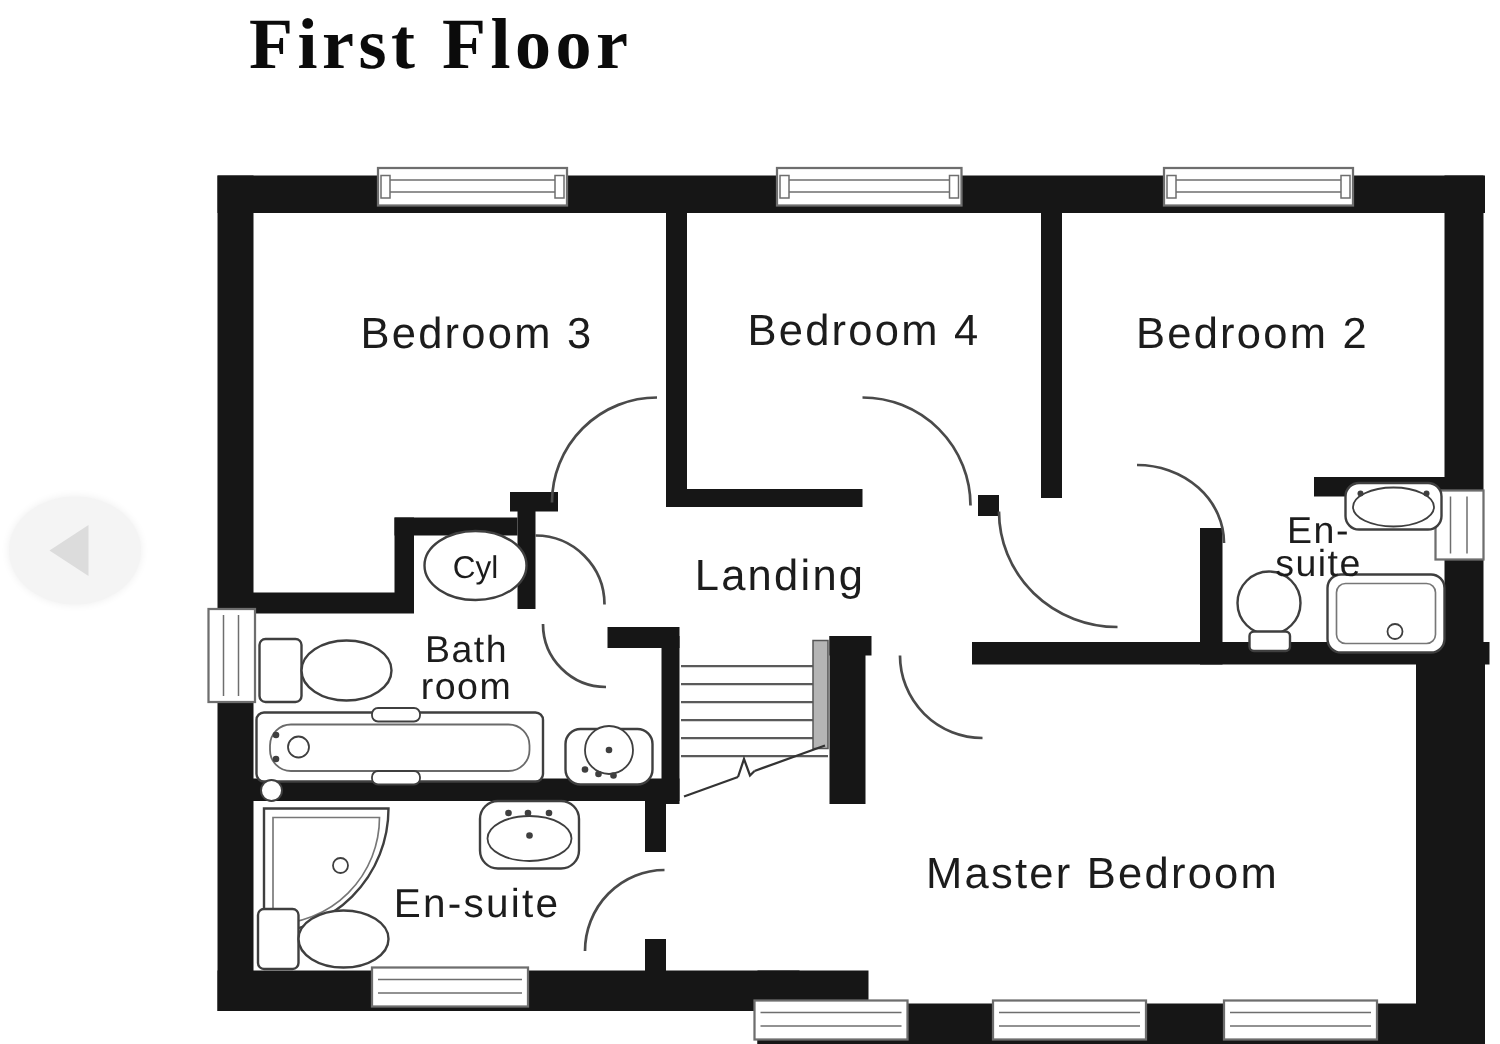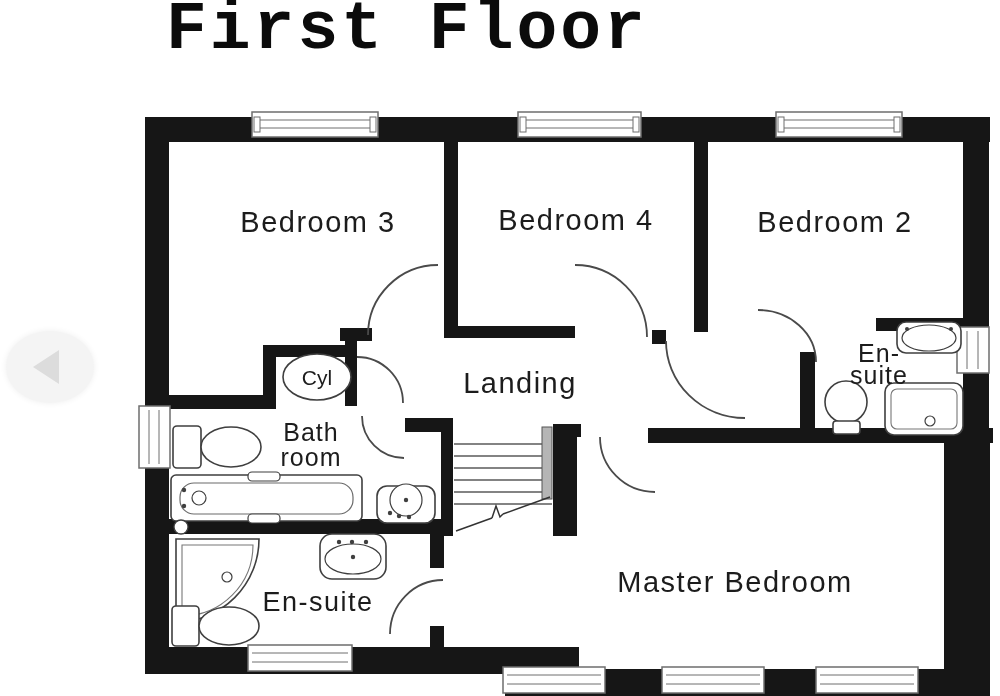--- a/index.html
+++ b/index.html
@@ -1,20 +1,20 @@
 <!DOCTYPE html>
 <html><head>
 <meta charset="utf-8">
 <style>
   html,body{margin:0;padding:0;background:#ffffff;}
   body{width:1000px;height:696px;position:relative;overflow:hidden;
        font-family:"Liberation Sans",sans-serif;}
   #title{position:absolute;left:166px;top:0px;width:600px;height:62px;
-         font-family:Liberation Mono, monospace;font-weight:bold;
-         font-size:68px;line-height:60px;letter-spacing:3px;color:#0b0b0b;}
+         font-family:Liberation Serif, serif;font-weight:bold;
+         font-size:48px;line-height:60px;letter-spacing:3px;color:#0b0b0b;}
   #back-btn{position:absolute;left:6px;top:331px;width:88px;height:72px;
             border-radius:50%;background:#f4f4f4;box-shadow:0 0 6px #eee;
             display:flex;align-items:center;justify-content:center;cursor:pointer;}
   #back-btn .tri{width:0;height:0;border-top:17px solid transparent;
             border-bottom:17px solid transparent;border-right:26px solid #dcdcdc;
             margin-right:8px;}
   svg text{font-family:"Liberation Sans",sans-serif;fill:#1c1c1c;}
   .room-lbl{font-size:29px;letter-spacing:1.5px;}
   .small-lbl{font-size:25px;letter-spacing:1px;}
   .cyl-lbl{font-size:21px;}

